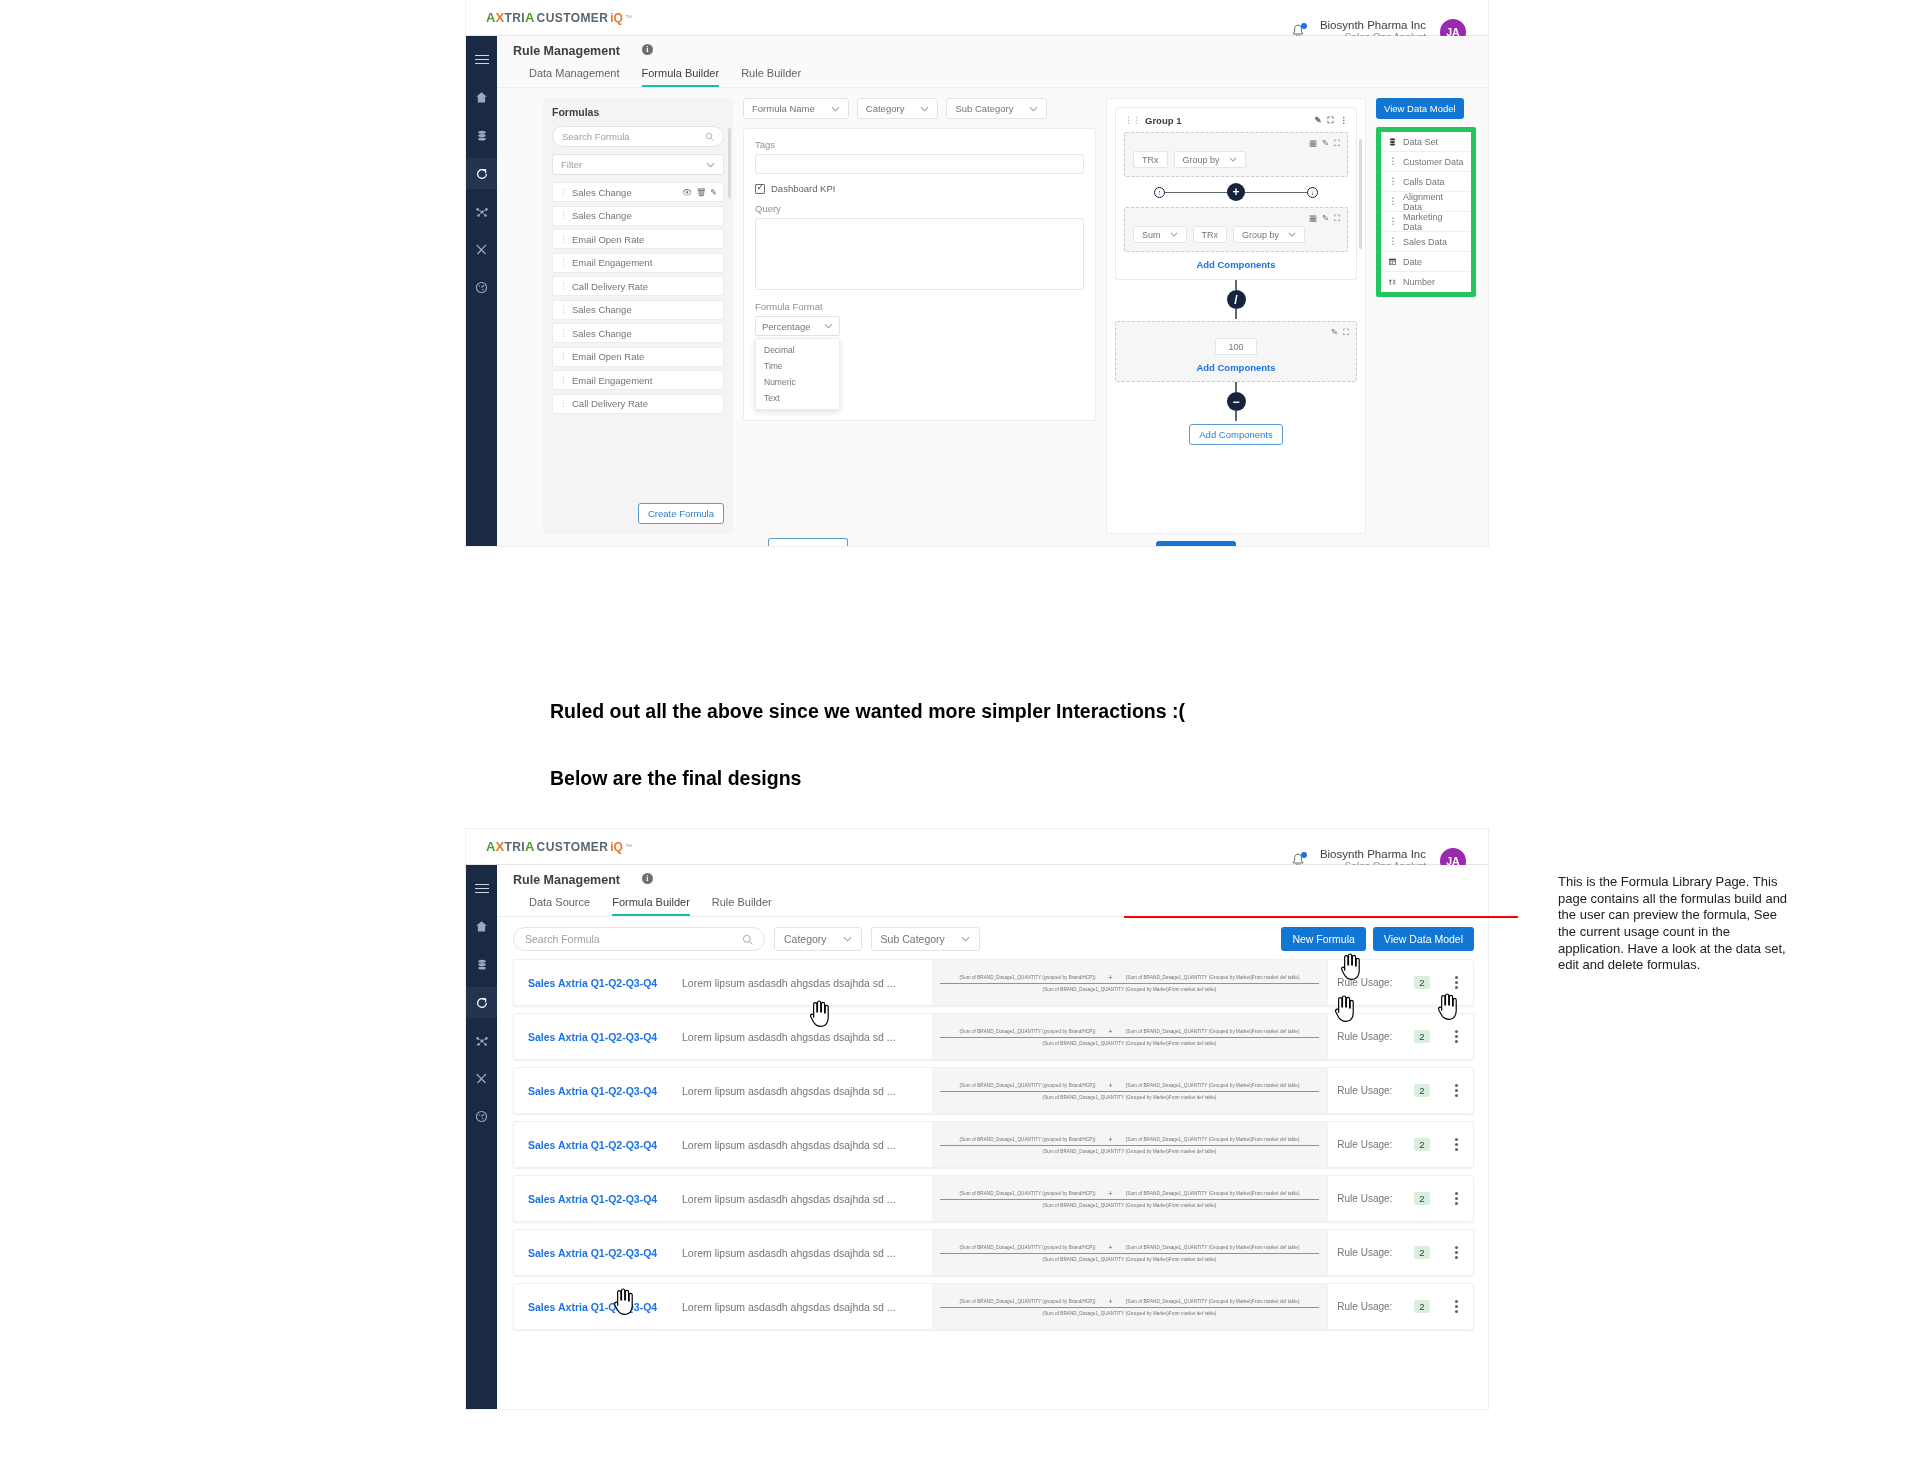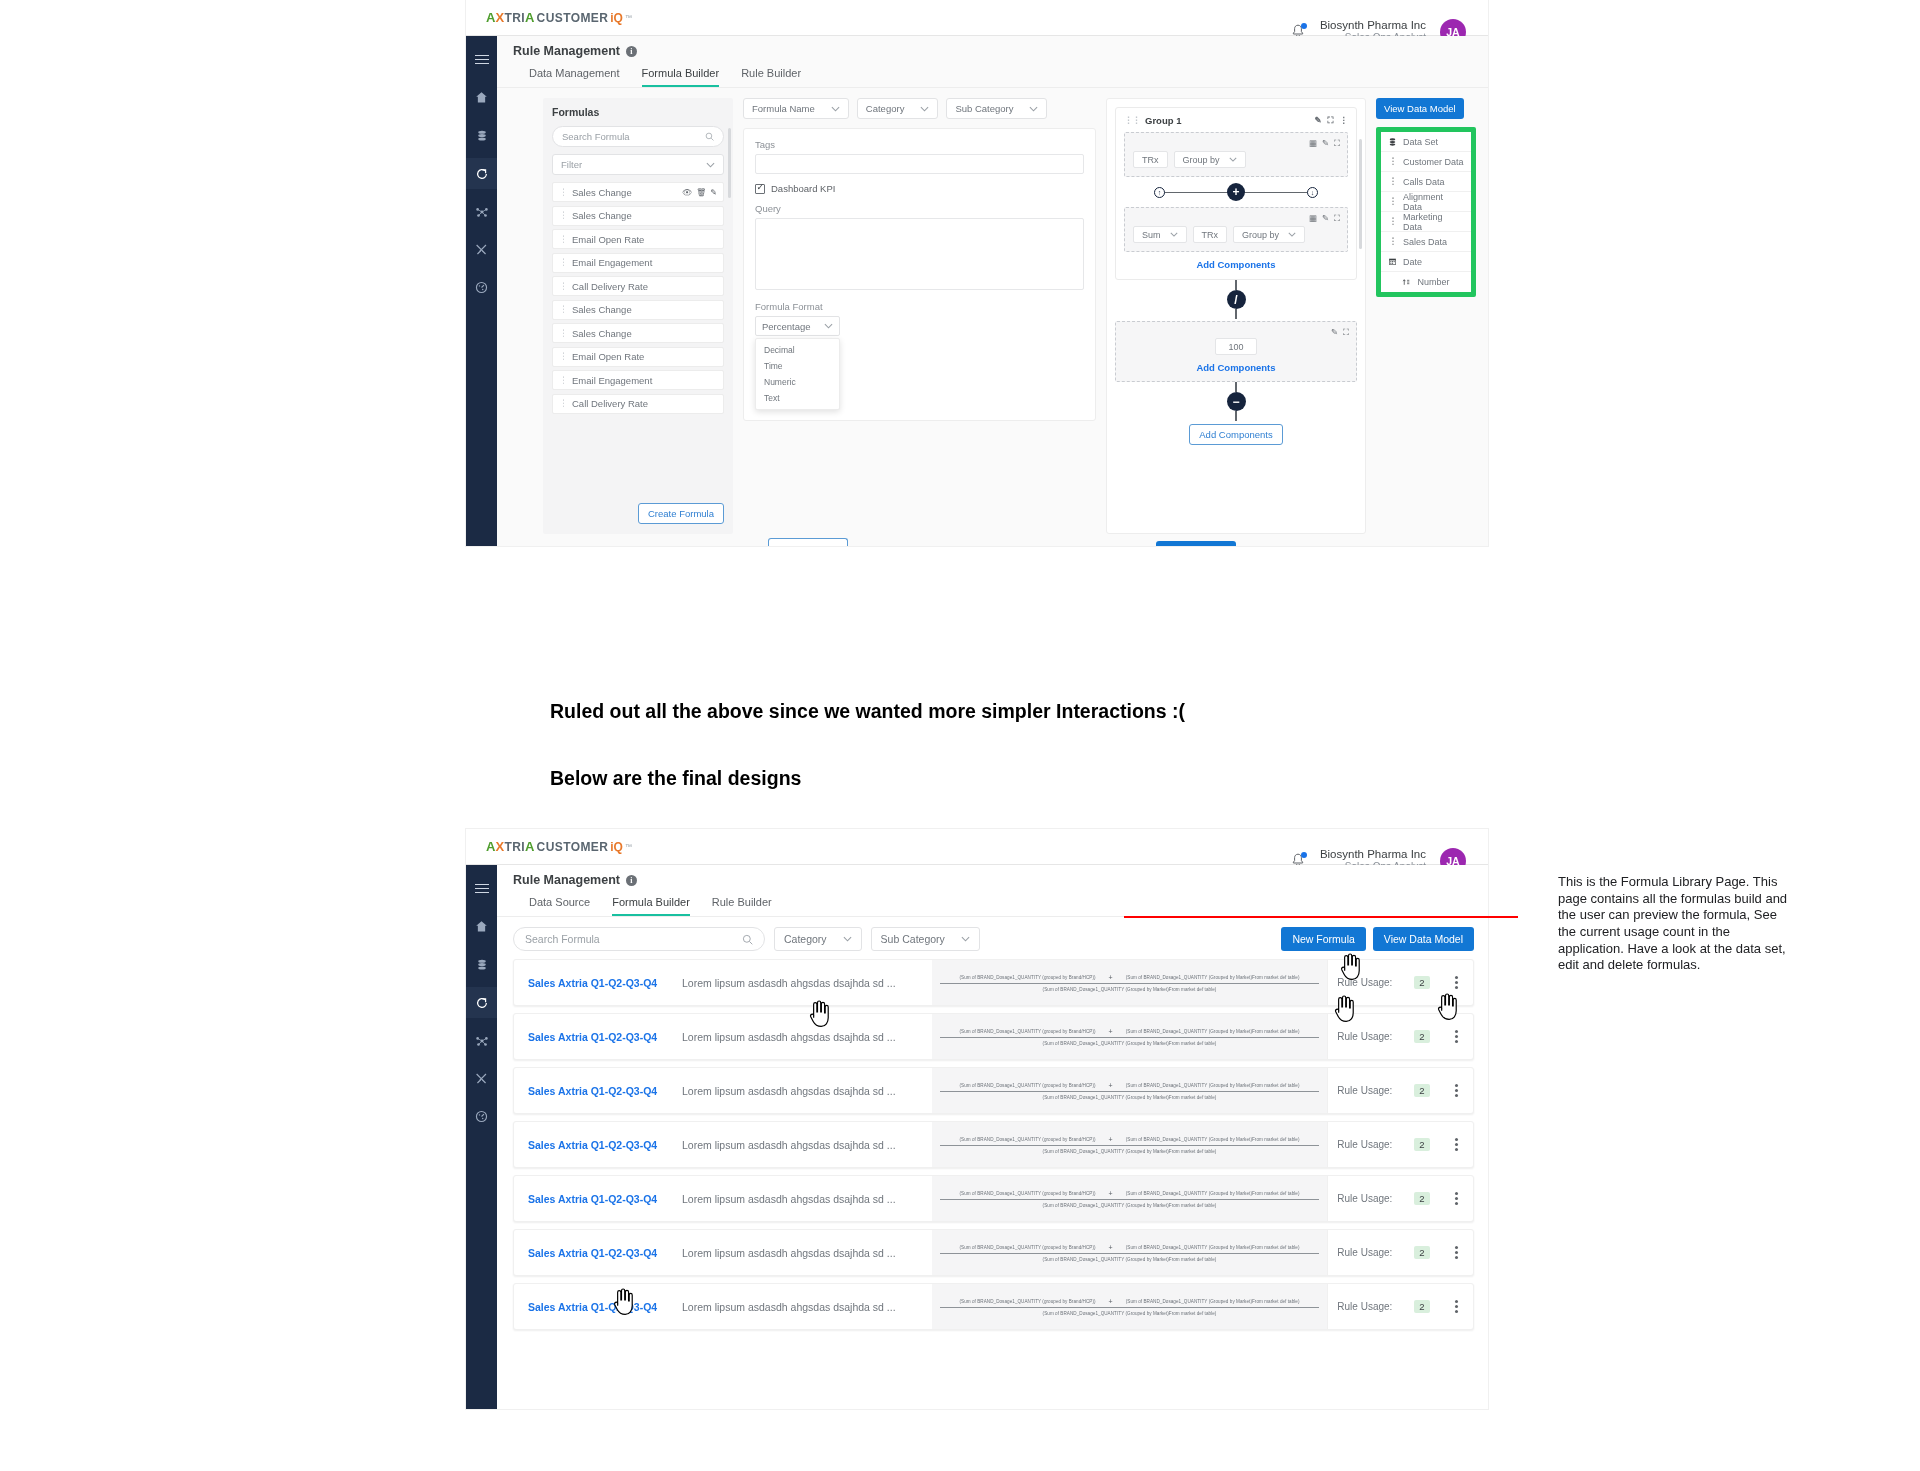--- a/index.html
+++ b/index.html
@@ -60,21 +60,21 @@
   .sidenav .nav-ico.active { background:#243css; }
   .sidenav .nav-ico.active { background:#253busy; }
   .sidenav .nav-ico.active { background:#24344f; color:#fff; }
   .sidenav .nav-ico svg { display:block; }
   .hamburger { margin-bottom:14px; }
   .hamburger i { display:block; width:14px; height:1.6px; background:#cfd7e3; margin:2.4px 0; }
 
   
   .content { position:absolute; left:31px; top:36px; right:0; bottom:0; background:#fff; overflow:hidden; }
   .page-head { padding:8px 0 0 16px; }
-  .page-title { font-size:12.5px; font-weight:700; color:#3c4043; display:flex; align-items:center; gap:6px;}
+  .page-title { font-size:12.5px; font-weight:700; color:#3c4043; display:flex; gap:22px;}
   .info-ico {
     width:11px; height:11px; border-radius:50%; background:#6b7076; color:#fff;
     font-size:8px; font-weight:700; display:flex; align-items:center; justify-content:center;
     font-family:"Liberation Serif", serif;
   }
   .tabs { display:flex; gap:22px; margin-top:9px; padding-left:16px; }
   .tab { font-size:11px; color:#5f6368; padding-bottom:6px; }
   .tab.active { color:#3c4043; border-bottom:2.5px solid #19c0a0; }
   .tabs-rule { border-bottom:1px solid #ededed; }
 
@@ -188,21 +188,21 @@
   .panel-dm { width:100px; }
   .btn-blue {
     background:#1277d4; color:#fff; border:none; border-radius:3px;
     font-size:9.5px; padding:5px 8px; font-family:inherit; white-space:nowrap;
   }
   .dm-list { border:5px solid #22c55e; border-radius:2px; margin-top:8px; background:#fff; }
   .dm-item {
     height:20px; display:flex; align-items:center; gap:6px; padding:0 7px;
     font-size:9px; color:#70767d; border-bottom:1px solid #f0f0f0;
   }
-  .dm-item:last-child { border-bottom:none;justify-content:center; }
+  .dm-item:last-child { border-bottom:none; }
   .dm-ico { width:9px; color:#3c4043; display:flex; align-items:center; justify-content:center; }
 
   .top-cut-a { position:absolute; left:302px; bottom:0; width:80px; height:8px; border:1px solid #5b9bd5; border-bottom:none; border-radius:3px 3px 0 0; background:#fff;}
   .top-cut-b { position:absolute; left:690px; bottom:0; width:80px; height:5px; background:#1277d4; border-radius:3px 3px 0 0;}
 
   
   .mid-note { position:absolute; left:550px; top:700px; width:1000px; }
   .mid-note p { margin:0 0 44px 0; font-size:19.5px; font-weight:700; color:#000; font-family:"Liberation Sans", sans-serif; }
 
   

